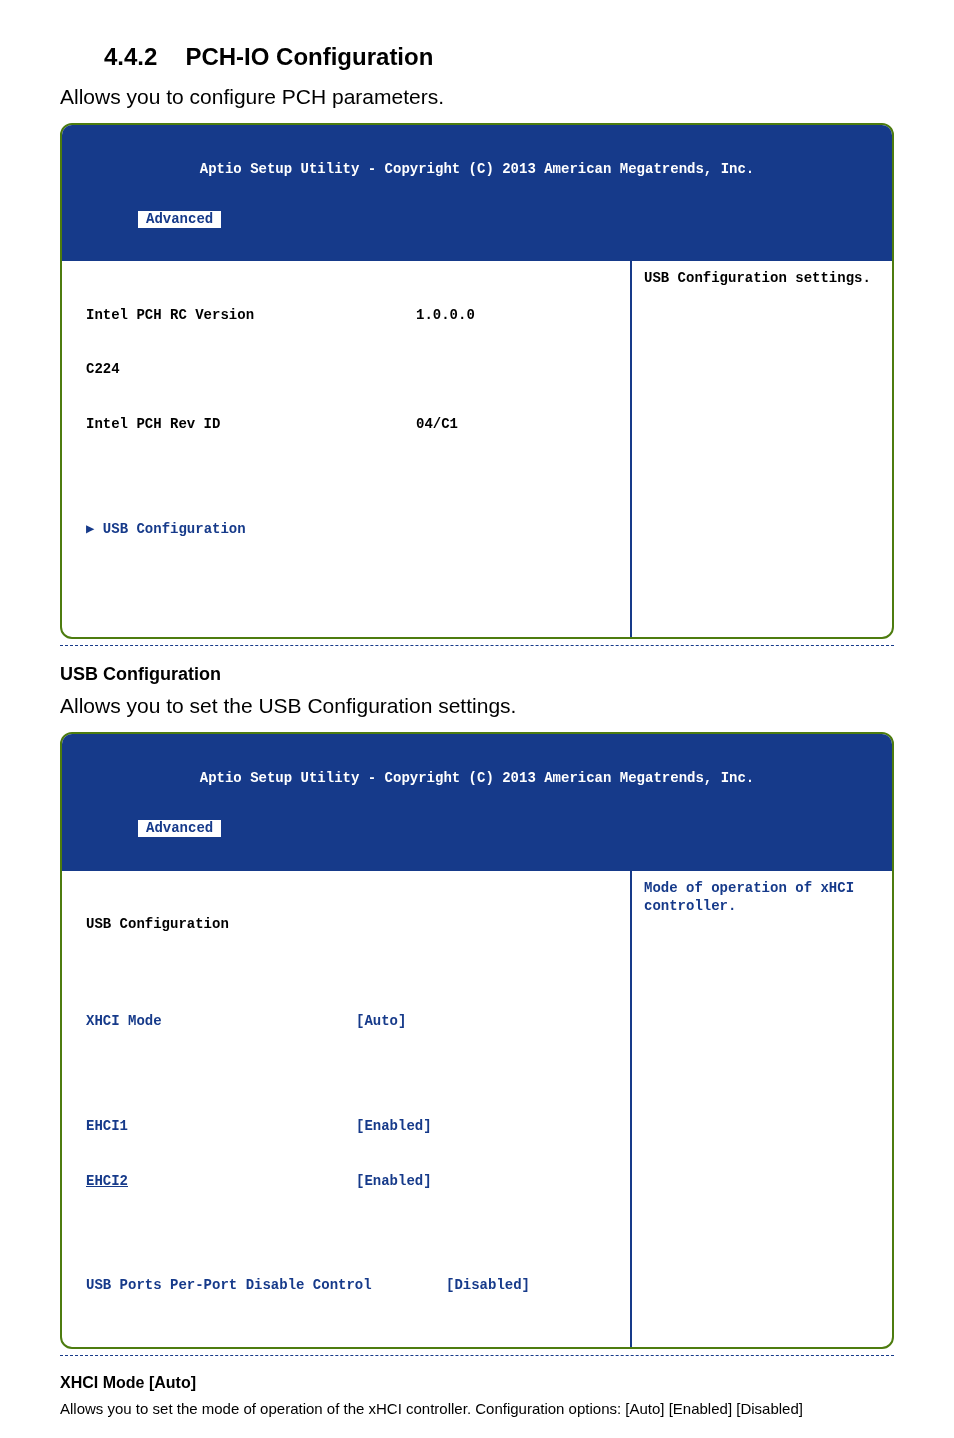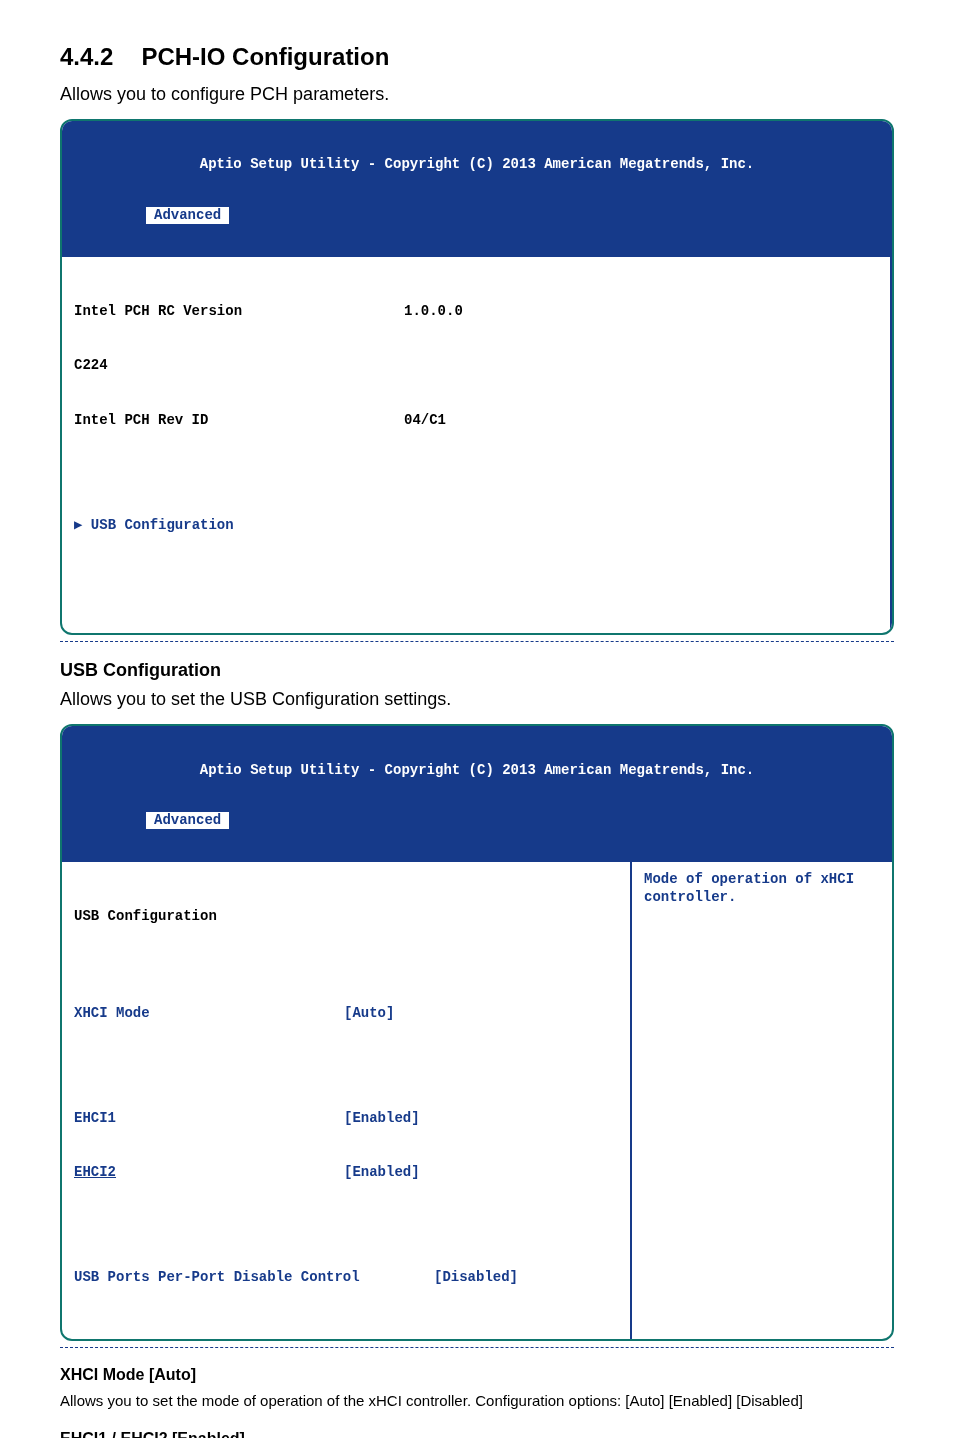--- a/index.html
+++ b/index.html
@@ -10,55 +10,55 @@
     width: 954px;
     padding: 40px 60px 20px 60px;
     font-size: 15px;
     line-height: 1.4;
   }
   h1.section-title {
     font-size: 24px;
     font-weight: bold;
     margin-bottom: 8px;
   }
-  .section-num { margin-right: 28px; }
-  p.desc { margin-bottom: 12px; font-size: 18px; }
+  .section-num { margin-right: 28px; margin-left: 44px; }
+  p.desc { margin-bottom: 12px; font-size: 21px; }
   .bios-box {
-    border: 2px solid #0f766e;
+    border: 2px solid #4d7c0f;
     border-radius: 12px;
     width: 100%;
     font-family: "Courier New", monospace;
     font-size: 14px;
     background: #fff;
     overflow: hidden;
     margin-bottom: 6px;
   }
   .bios-header {
     background: #163a8a;
     color: #fff;
     padding: 2px 4px 0 4px;
     font-weight: bold;
     white-space: pre;
     line-height: 1.2;
   }
   .bios-header .title-line { text-align: center; display: block; }
-  .tab-row { display: flex; gap: 16px; }
+  .tab-row { display: flex; gap: 8px; }
   .tab {
     color: #fff;
     padding: 0 8px;
     font-weight: bold;
   }
   .tab.active {
     background: #fff;
     color: #163a8a;
   }
   .bios-body { display: flex; }
   .bios-left {
     flex: 1;
-    padding: 8px 12px 16px 12px;
+    padding: 8px 12px 16px 24px;
     border-right: 2px solid #163a8a;
     white-space: pre;
     font-weight: bold;
     line-height: 1.3;
   }
   .bios-right {
     width: 260px;
     padding: 8px 12px;
     font-weight: bold;
     line-height: 1.3;
@@ -95,20 +95,23 @@
   </div>
   <div class="bios-body">
     <div class="bios-left">
       <div class="row"><span class="lbl">Intel PCH RC Version</span><span class="val">1.0.0.0</span></div>
       <div class="row"><span class="val">C224</span></div>
       <div class="row"><span class="lbl">Intel PCH Rev ID</span><span class="val">04/C1</span></div>
       <div style="height:14px;"></div>
       <div class="row blue-text"><span class="arrow-icon">▶ </span><span>USB Configuration</span></div>
       <div style="height:10px;"></div>
     </div>
+    <div class="bios-right">
+      <span>USB Configuration settings.</span>
+    </div>
   </div>
 </div>
 <hr class="dashed-sep">
 
 <h2 class="sub">USB Configuration</h2>
 <p class="desc">Allows you to set the USB Configuration settings.</p>
 
 <div class="bios-box">
   <div class="bios-header">
     <span class="title-line">Aptio Setup Utility - Copyright (C) 2013 American Megatrends, Inc.</span>

